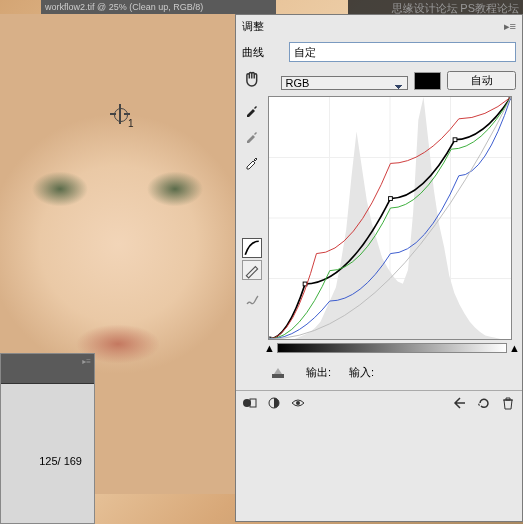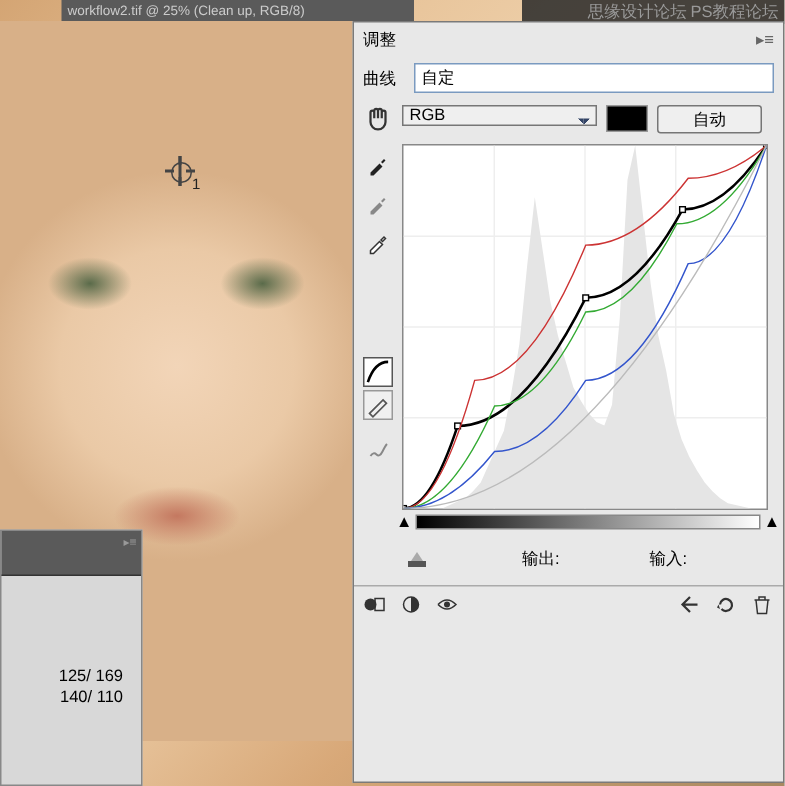--- a/index.html
+++ b/index.html
@@ -18,53 +18,53 @@
 .sampler::before { content: ""; position: absolute; top: 4px; left: 4px; width: 12px; height: 12px; border: 1px solid #444; border-radius: 50%; }
 .sampler::after { content: ""; position: absolute; top: 0; left: 9px; width: 2px; height: 20px; background: #444; box-shadow: 0 9px 0 -9px #444; }
 .sampler .cross-h { position: absolute; top: 9px; left: 0; width: 20px; height: 2px; background: linear-gradient(90deg, #444 0 6px, transparent 6px 14px, #444 14px); }
 .sampler .cross-v { position: absolute; left: 9px; top: 0; height: 20px; width: 2px; background: linear-gradient(180deg, #444 0 6px, transparent 6px 14px, #444 14px); }
 .sampler .num { position: absolute; top: 14px; left: 18px; font-size: 10px; color: #222; }
 
 .info-panel { position: absolute; left: 0; top: 353px; width: 95px; height: 171px; background: #d8d8d8; border: 1px solid #888; }
 .info-panel .tab-area { height: 30px; background: #5a5a5a; border-bottom: 1px solid #333; }
 .info-panel .tab-handle { position: absolute; top: 3px; right: 3px; color: #999; font-size: 8px; }
 .info-panel .body { padding: 60px 4px 4px; }
-.info-panel .row { text-align: right; padding-right: 8px; line-height: 14px; }
+.info-panel .row { text-align: right; padding-right: 8px; line-height: 14px; margin-top: 10px; }
 
 .curves-panel { position: absolute; top: 14px; left: 235px; width: 288px; height: 508px; background: #e8e8e8; border: 1px solid #7a7a7a; display: flex; flex-direction: column; }
 .curves-header { display: flex; align-items: center; padding: 4px 6px; gap: 6px; }
 .curves-header select, .curves-header button { border: 1px solid #7a9ac0; background: #fff; height: 20px; font-size: 11px; }
 .label-adj { width: 28px; }
 .preset-select { flex: 1; padding: 0 4px; }
-.channel-row { display: flex; align-items: flex-start; padding: 4px 6px; gap: 6px; }
+.channel-row { display: flex; align-items: flex-end; padding: 4px 6px; gap: 6px; }
 .tool-icon { width: 20px; height: 20px; display: flex; align-items: center; justify-content: center; }
 .channel-select { width: 130px; padding: 0 4px; }
 .channel-swatch { width: 28px; height: 18px; border: 1px solid #999; background: #000; }
 .auto-btn { width: 70px; }
 
 .graph-area { display: flex; padding: 2px 6px 4px; gap: 4px; }
 .side-tools { width: 22px; display: flex; flex-direction: column; gap: 6px; padding-top: 4px; }
 .mini-icon { width: 20px; height: 20px; display: flex; align-items: center; justify-content: center; color: #333; }
 .mini-icon svg { width: 16px; height: 16px; }
 .graph-wrapper { flex: 1; }
 .graph { width: 244px; height: 244px; background: #fff; border: 1px solid #888; position: relative; }
 .curve-svg { position: absolute; inset: 0; width: 100%; height: 100%; }
 .strip { height: 12px; margin-top: 2px; display: flex; align-items: center; }
 
 .mode-toggle { display: flex; flex-direction: column; gap: 2px; margin-top: 60px; }
 .mode-box { width: 20px; height: 20px; border: 1px solid #999; background: #f0f0f0; display: flex; align-items: center; justify-content: center; }
 .mode-box.active { background: #fff; border-color: #555; }
 
-.output-row { display: flex; align-items: center; padding: 4px 22px 8px 32px; gap: 60px; }
+.output-row { display: flex; align-items: center; padding: 4px 22px 8px 32px; gap: 18px; }
 
 .panel-footer { border-top: 1px solid #aaa; padding: 4px 6px; display: flex; align-items: center; gap: 8px; }
 .panel-footer .spacer { flex: 1; }
 .foot-icon { width: 16px; height: 16px; color: #444; }
 
-select { -webkit-appearance: none; appearance: none; background-image: linear-gradient(45deg, transparent 50%, #346 50%), linear-gradient(135deg, #346 50%, transparent 50%); background-position: right 8px top 8px, right 4px top 8px; background-size: 4px 4px, 4px 4px; background-repeat: no-repeat; padding-right: 18px; }
+select { -webkit-appearance: none; appearance: none; background-image: linear-gradient(45deg, transparent 50%, #346 50%), linear-gradient(135deg, #346 50%, transparent 50%); background-position: right 8px top 8px, right 4px top 8px; background-size: 4px 4px, 4px 4px; background-repeat: no-repeat; padding-right: 18px; margin-left: 13px; }
 </style>
 </head>
 <body>
 
 <div class="canvas-bg"></div>
 
 <div class="tab-bar">workflow2.tif @ 25% (Clean up, RGB/8)</div>
 
 <div class="watermark">
   <span>思缘设计论坛</span>
@@ -78,21 +78,20 @@
     <span class="num">1</span>
   </div>
 </div>
 
 <div class="info-panel">
   <div class="tab-area">
     <span class="tab-handle">▸≡</span>
   </div>
   <div class="body">
     <div class="row">125/ 169</div>
-    <div class="row">140/ 110</div>
   </div>
 </div>
 
 <div class="curves-panel">
   <div class="curves-header">
     <span class="label-adj">调整</span>
     <span class="tab-handle" style="margin-left:auto;color:#666">▸≡</span>
   </div>
   <div class="curves-header">
     <span style="width:28px">曲线</span>

